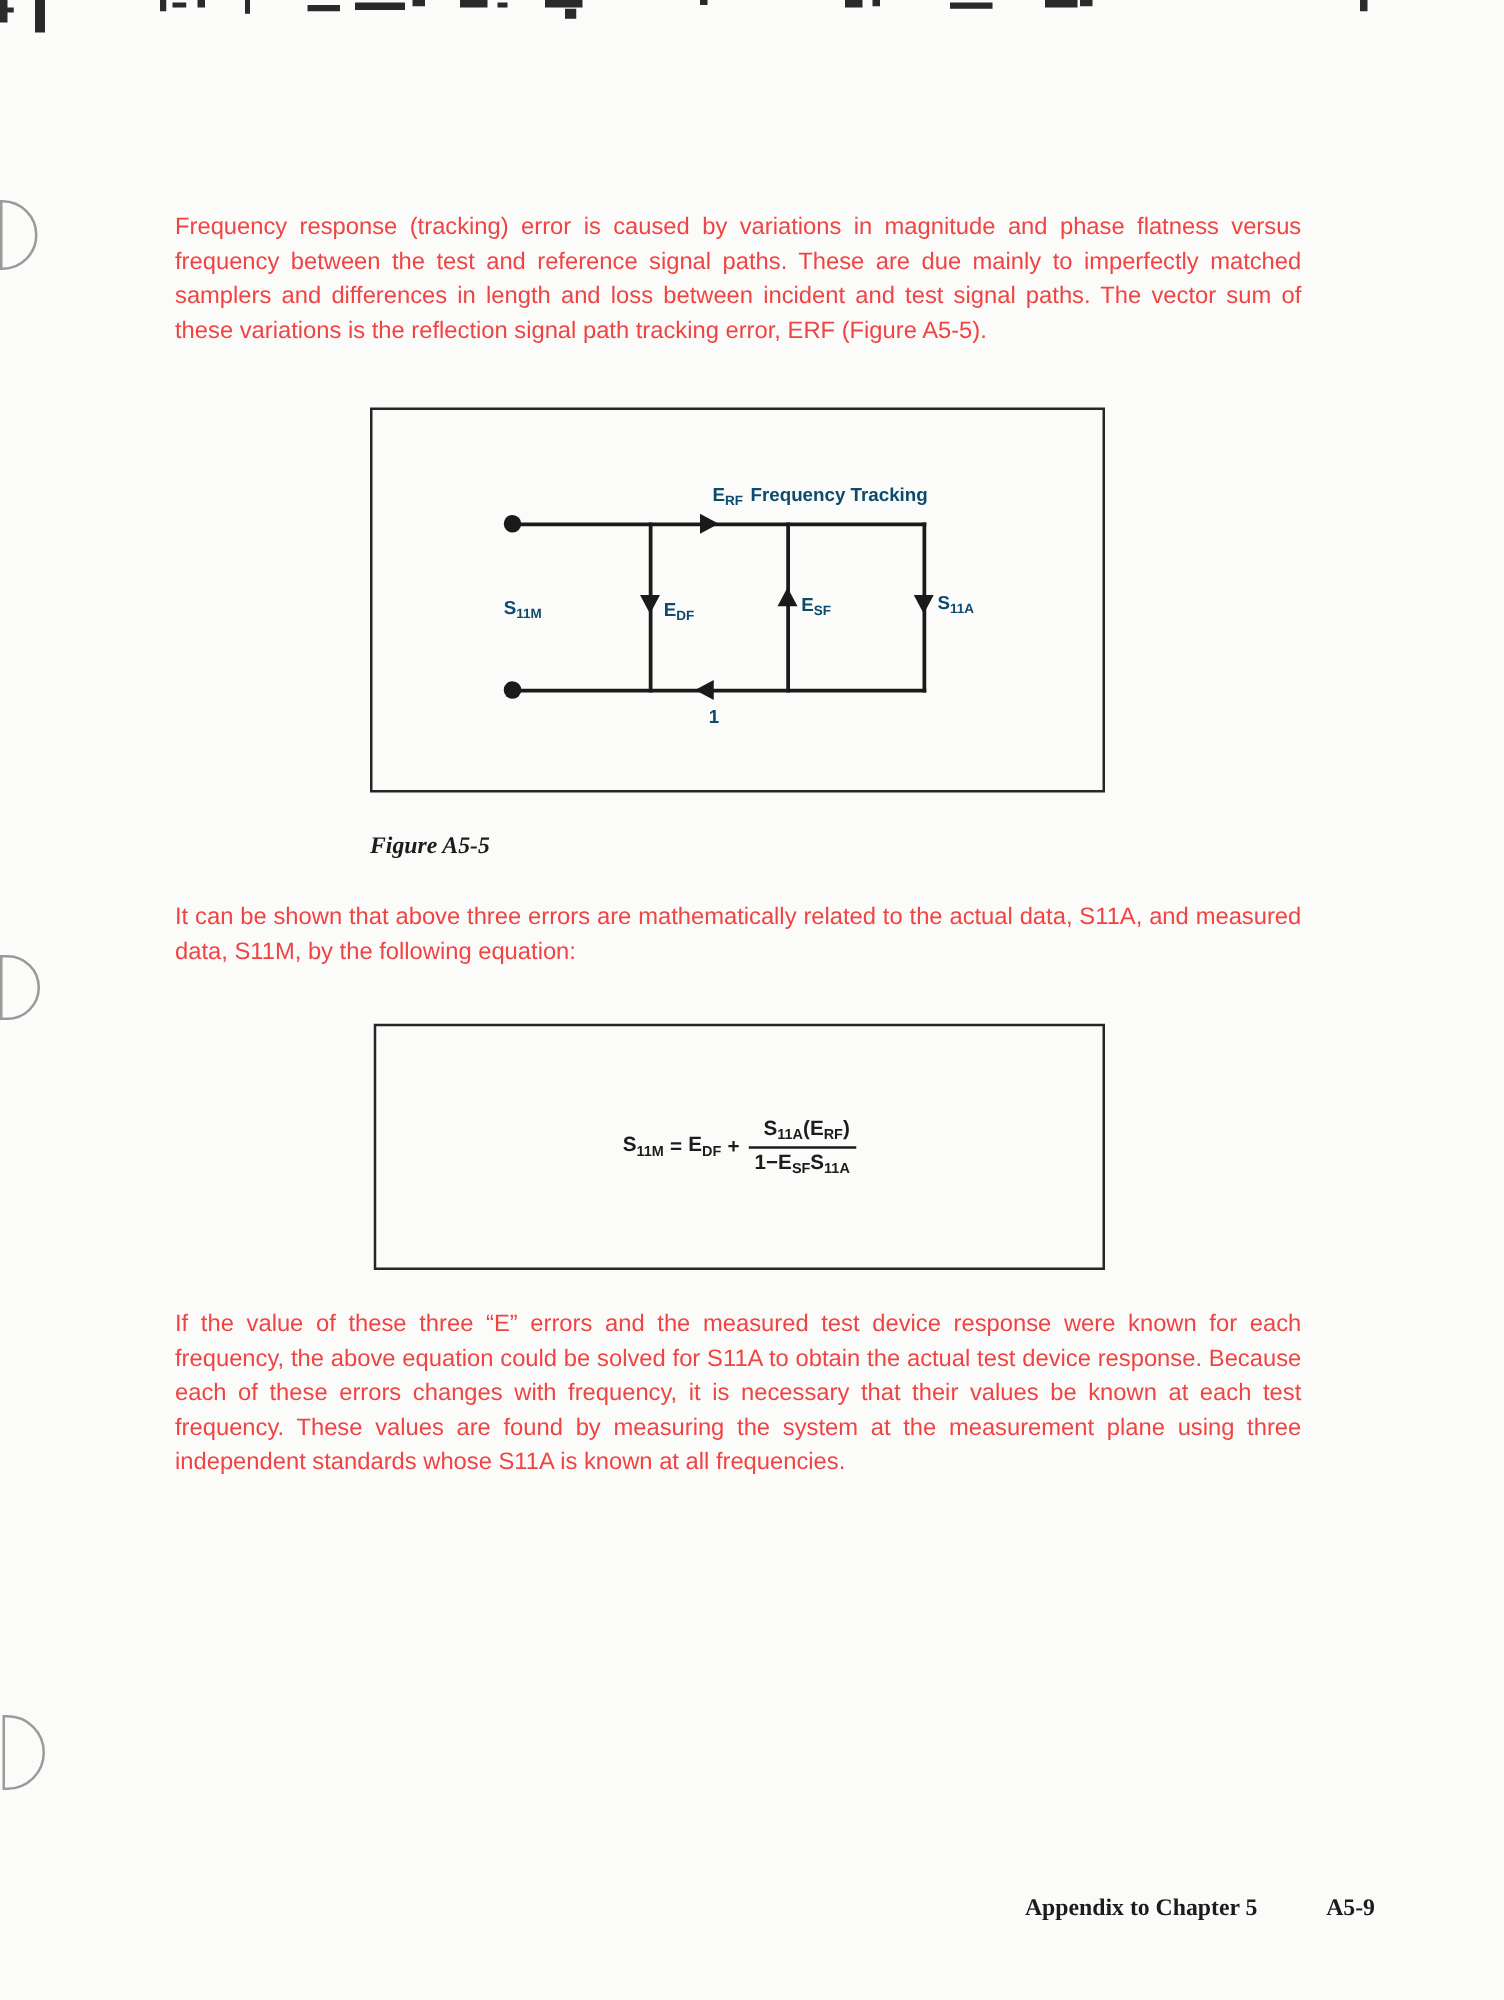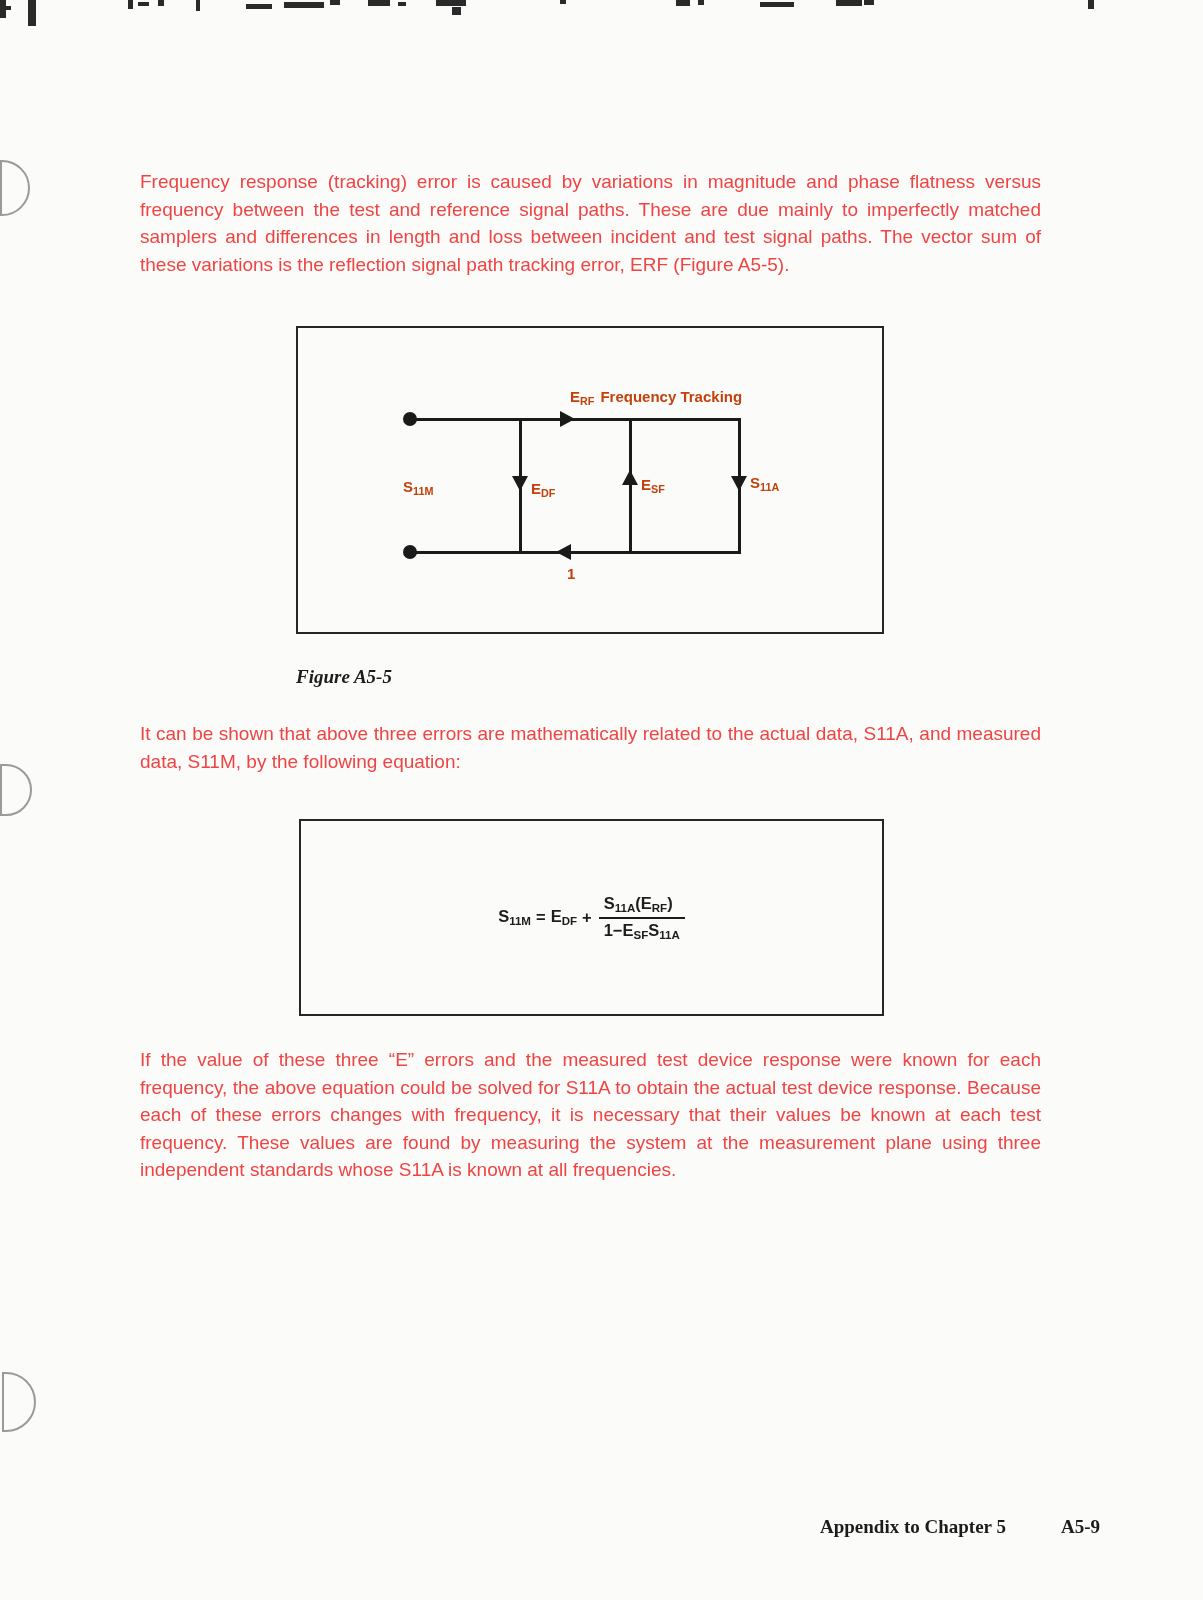--- a/index.html
+++ b/index.html
@@ -27,40 +27,40 @@
   .fg-line { position:absolute; background:#1a1a1a; }
   .fg-node { position:absolute; width:14px; height:14px; border-radius:50%; background:#1a1a1a; }
   .arrow-right { position:absolute; width:0; height:0;
     border-left:15px solid #1a1a1a; border-top:8px solid transparent; border-bottom:8px solid transparent; }
   .arrow-left { position:absolute; width:0; height:0;
     border-right:15px solid #1a1a1a; border-top:8px solid transparent; border-bottom:8px solid transparent; }
   .arrow-down { position:absolute; width:0; height:0;
     border-top:15px solid #1a1a1a; border-left:8px solid transparent; border-right:8px solid transparent; }
   .arrow-up { position:absolute; width:0; height:0;
     border-bottom:15px solid #1a1a1a; border-left:8px solid transparent; border-right:8px solid transparent; }
-  .fg-label { position:absolute; font-size:15px; font-weight:700; color:#c2410c; white-space:nowrap;text-align:right; }
+  .fg-label { position:absolute; font-size:15px; font-weight:700; color:#0c4a6e; white-space:nowrap;text-align:right; }
   .fg-label sub { font-size:0.72em; vertical-align:-0.28em; }
   .fg-label .rest { margin-left:6px; }
   .caption {
     position:absolute; left:296px; width:588px; top:666px; 
     font-family:"Liberation Serif", serif; font-style:italic; font-weight:700; font-size:19px; color:#1c1c1c;
   }
   
   .equation-box {
     position:absolute; left:299px; top:819px; width:585px; height:197px;
     border:2px solid #262626; background:#fbfbf9;
     display:flex; align-items:center; justify-content:center;
   }
   .equation {
     display:inline-flex; align-items:center;
     font-size:16.5px; font-weight:700; color:#1c1c1c; white-space:nowrap;
   }
   .equation sub { font-size:0.7em; vertical-align:-0.3em; }
   .eq-op { margin:0 5px; }
-  .frac { display:inline-flex; flex-direction:column; align-items:flex-start; margin-left:2px; }
+  .frac { display:inline-flex; flex-direction:column; align-items:flex-end; margin-left:2px; }
   .frac .num { padding:0 5px 2px; }
   .frac-bar { height:2px; background:#1c1c1c; align-self:stretch; }
   .frac .den { padding:2px 5px 0; }
   
   .footer-left {
     position:absolute; left:94px; top:1603px;
     font-family:"Liberation Serif", serif; font-weight:700; font-size:19px; color:#1c1c1c;margin-left:44px;
   }
   .footer-right {
     position:absolute; right:103px; top:1516px; display:flex; gap:55px;

